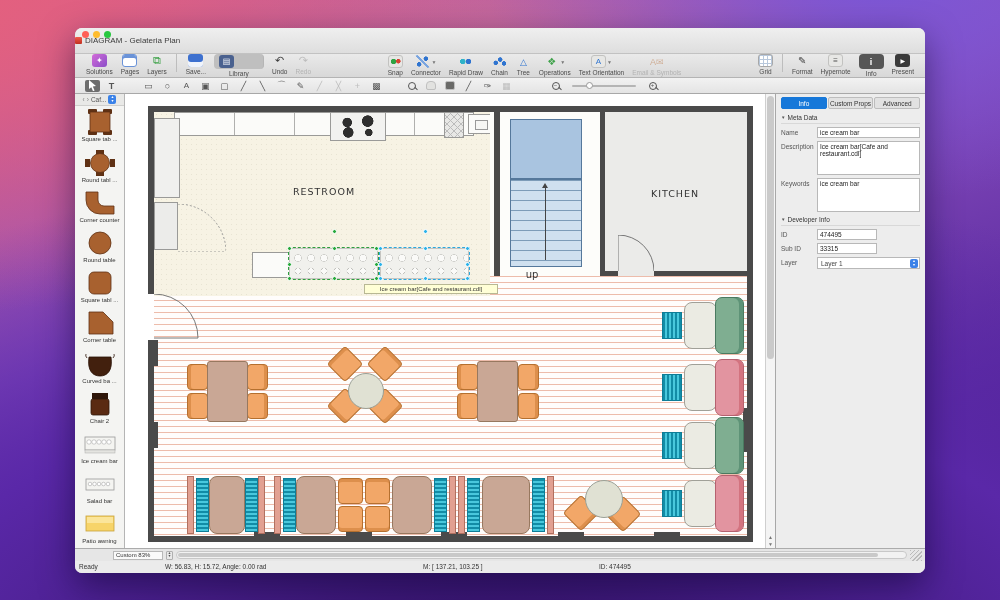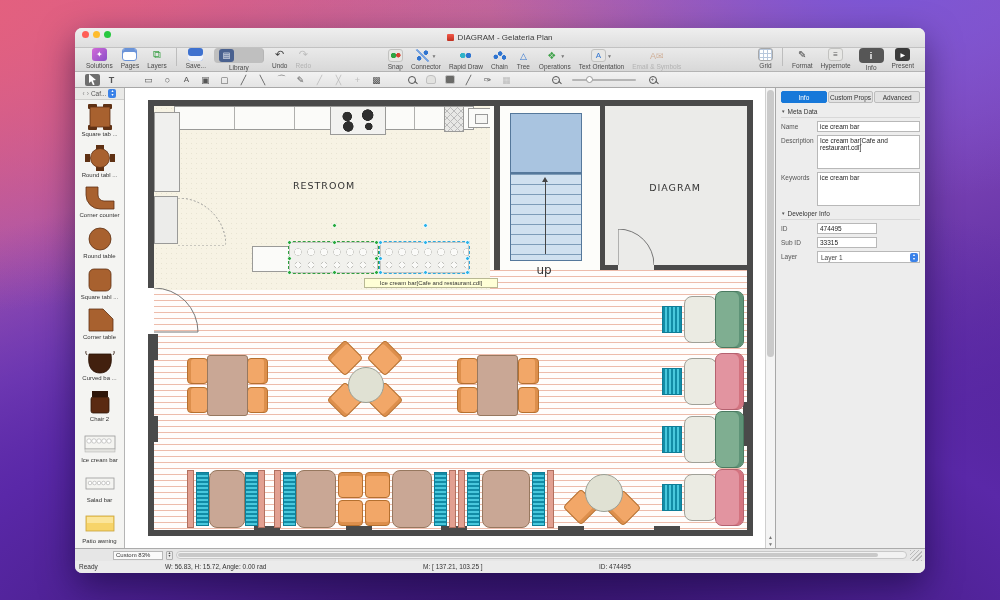--- a/index.html
+++ b/index.html
@@ -6,21 +6,21 @@
 html,body{width:1000px;height:600px;overflow:hidden}
 body{font-family:"Liberation Sans",sans-serif;position:relative;
 background:
  radial-gradient(720px 420px at 88% -5%, #7a57d8 0%, rgba(122,87,216,0) 55%),
  radial-gradient(900px 520px at -5% 0%, #e4607e 0%, rgba(228,96,126,0) 60%),
  radial-gradient(700px 300px at 50% 8%, #c86a9a 0%, rgba(200,106,154,0) 55%),
  radial-gradient(1400px 700px at 50% 115%, #2e1060 0%, #5a28a8 45%, rgba(90,40,168,0) 75%),
  linear-gradient(160deg,#d8608a 0%,#8a4fc0 40%,#5a2a9e 75%,#38136e 100%)}
 .win{position:absolute;left:75px;top:28px;width:850px;height:545px;border-radius:7px;overflow:hidden;
 background:#ececec;box-shadow:0 12px 34px rgba(10,0,40,.5);display:flex;flex-direction:column}
-.titlebar{height:20px;background:linear-gradient(#efefef,#dedede);border-bottom:1px solid #c2c2c2;position:relative;display:flex;align-items:center;justify-content:center;flex:0 0 auto}
+.titlebar{height:26px;background:linear-gradient(#efefef,#dedede);border-bottom:1px solid #c2c2c2;position:relative;display:flex;align-items:center;justify-content:flex-start;flex:0 0 auto}
 .lights{position:absolute;left:7px;top:3px;display:flex;gap:4px}
 .lt{width:7px;height:7px;border-radius:50%}
 .title{font-size:8px;color:#3c3c3c;display:flex;align-items:center;gap:3px}
 .appic{width:7px;height:7px;border-radius:1px;background:linear-gradient(#f25a4a,#c03020);display:inline-block}
 .tb1{height:24px;background:linear-gradient(#eaeaea,#d8d8d8);border-bottom:1px solid #b4b4b4;display:flex;align-items:center;justify-content:space-between;padding:0 8px;flex:0 0 auto}
 .tg{display:flex;align-items:flex-start;gap:2px}
 .tbtn{display:flex;flex-direction:column;align-items:center;justify-content:center;padding:0 3px;gap:1px}
 .tbtn .cap{font-size:6.5px;color:#4a4a4a;white-space:nowrap}
 .tbtn.dis .cap{color:#b3b3b3}
 .ic1{width:15px;height:13px;border-radius:3px;display:flex;align-items:center;justify-content:center;font-size:8px;color:#fff}
@@ -393,31 +393,31 @@
             <path d="M0 0 A48 48 0 0 1 48 48" stroke="#9a9a98" stroke-dasharray="2 2" fill="none"></path>
             <path d="M0 48 H48" stroke="#9a9a98" stroke-dasharray="2 2" fill="none"></path>
           </svg>
         <div class="roomlbl" style="left:90px;top:74px;width:160px">RESTROOM</div>
 
         <div class="stairzone"></div>
         <div class="landing" style="left:356px;top:7px;width:72px;height:60px"></div>
         <div class="steps" style="left:356px;top:67px;width:72px;height:88px"></div>
         <div class="uparr" style="left:391px;top:74px;height:74px"></div>
         <div class="uphead" style="left:388px;top:68px"></div>
-        <div class="roomlbl" style="left:372px;top:157px;width:36px;font-size:12px;letter-spacing:0">up</div>
+        <div class="roomlbl" style="left:360px;top:157px;width:36px;font-size:10px;letter-spacing:0">up</div>
         <div class="kwall"></div>
 
         <div class="restroom"></div>
         <div class="wallseg" style="left:446px;top:0;width:5px;height:164px"></div>
         <div class="wallseg" style="left:451px;top:159px;width:13px;height:5px"></div>
         <div class="wallseg" style="left:500px;top:159px;width:93px;height:5px"></div>
         <svg style="left:464px;top:123px" width="36" height="36">
             <path d="M0 0 V36 M0 0 A36 36 0 0 1 36 36" stroke="#777" fill="none"></path>
           </svg>
-        <div class="roomlbl" style="left:456px;top:76px;width:130px">DIAGRAM</div>
+        <div class="roomlbl" style="left:456px;top:76px;width:130px">KITCHEN</div>
 
         <div style="left:-6px;top:182px;width:6px;height:46px;background:#fff"></div>
         <svg style="left:0;top:182px" width="45" height="46">
             <path d="M0 0 A44 44 0 0 1 44 44 M0 44 H44" stroke="#777" fill="none"></path>
           </svg>
 
         <div class="wallseg" style="left:0;top:228px;width:4px;height:26px"></div>
         <div class="wallseg" style="left:0;top:310px;width:4px;height:26px"></div>
         <div class="wallseg" style="left:100px;top:420px;width:26px;height:4px"></div>
         <div class="wallseg" style="left:192px;top:420px;width:26px;height:4px"></div>

